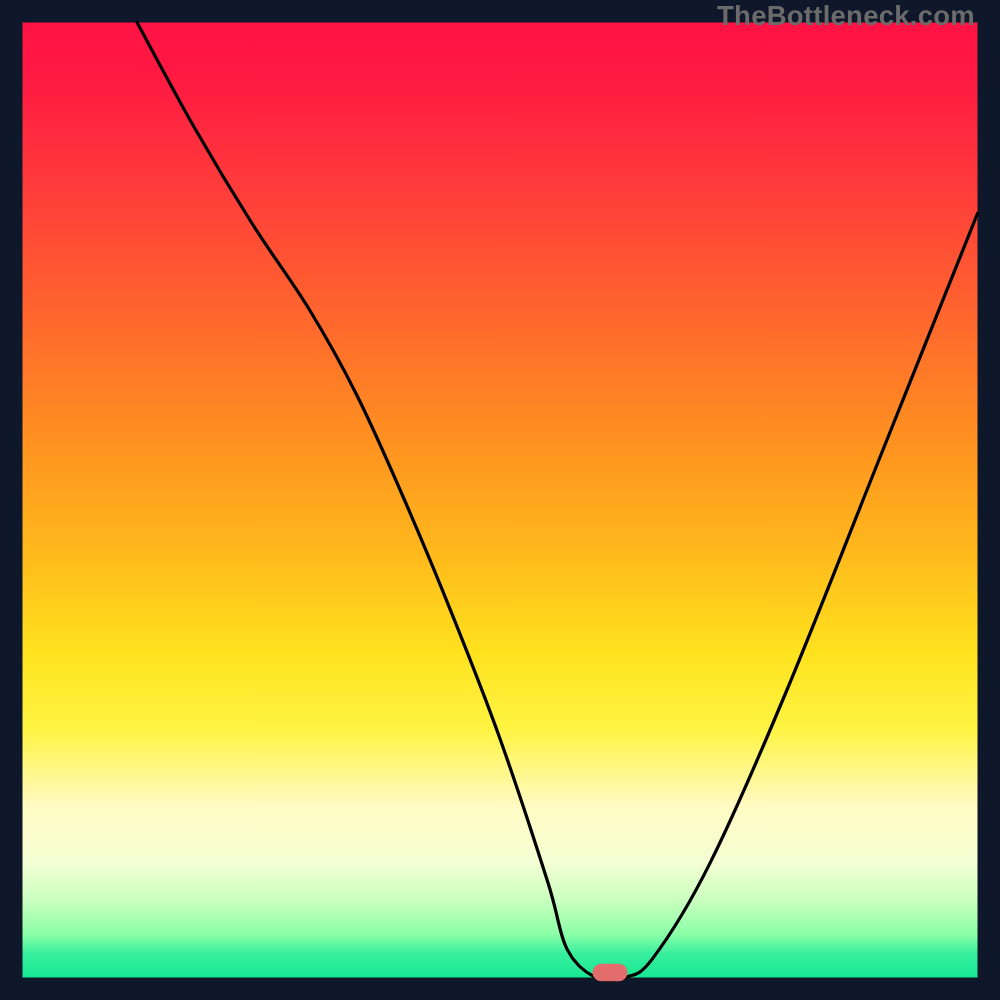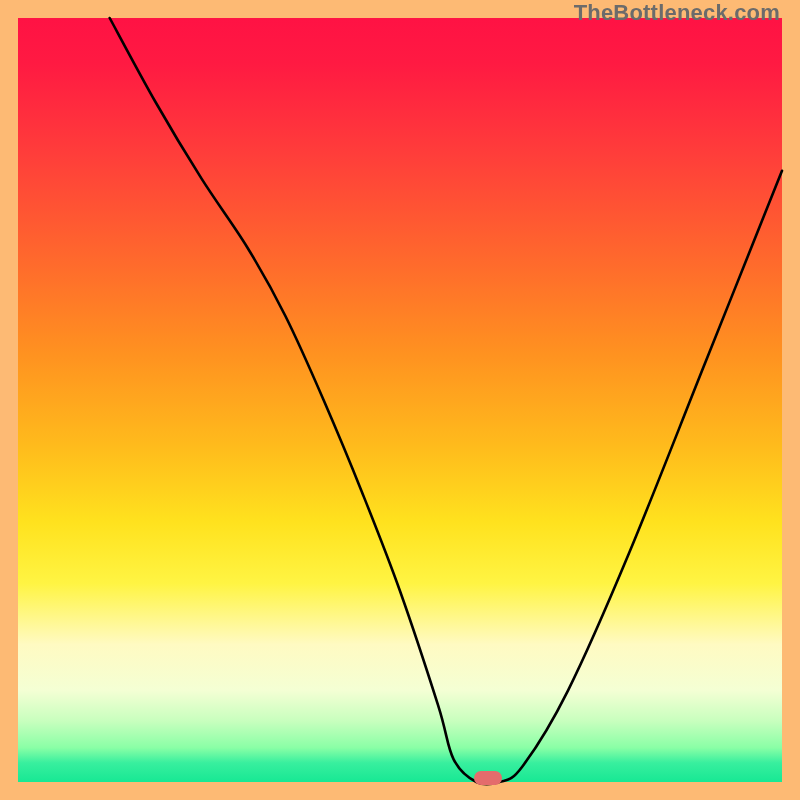--- a/index.html
+++ b/index.html
@@ -8,21 +8,21 @@
     width: 800px;
     height: 800px;
     background: #000;
     overflow: hidden;
     font-family: Arial, Helvetica, sans-serif;
   }
   .frame {
     position: relative;
     width: 800px;
     height: 800px;
-    background: #fdba74;
+    background: #0f172a;
   }
   .plot-area {
     position: absolute;
     left: 18px;
     top: 18px;
     width: 764px;
     height: 764px;
     
     background: linear-gradient(to bottom,
       #ff1244 0%,

